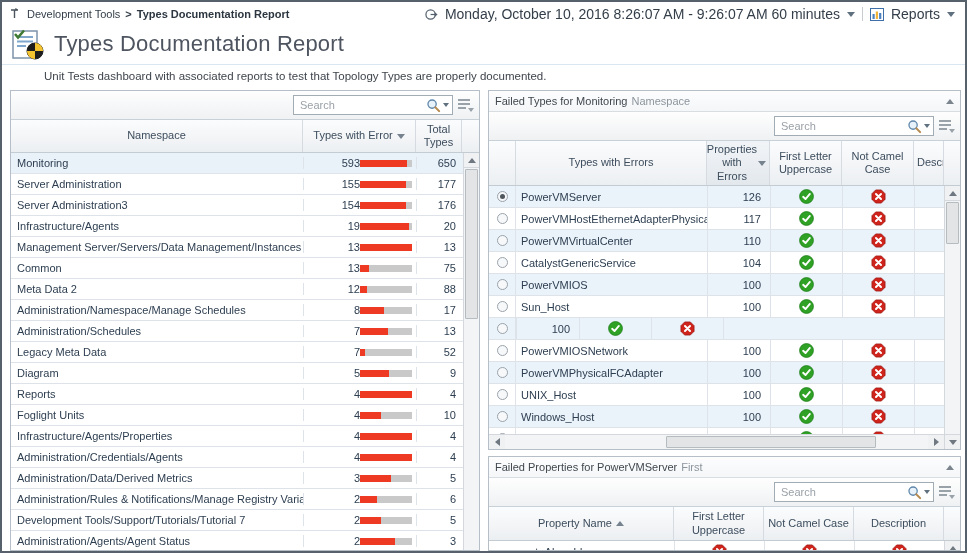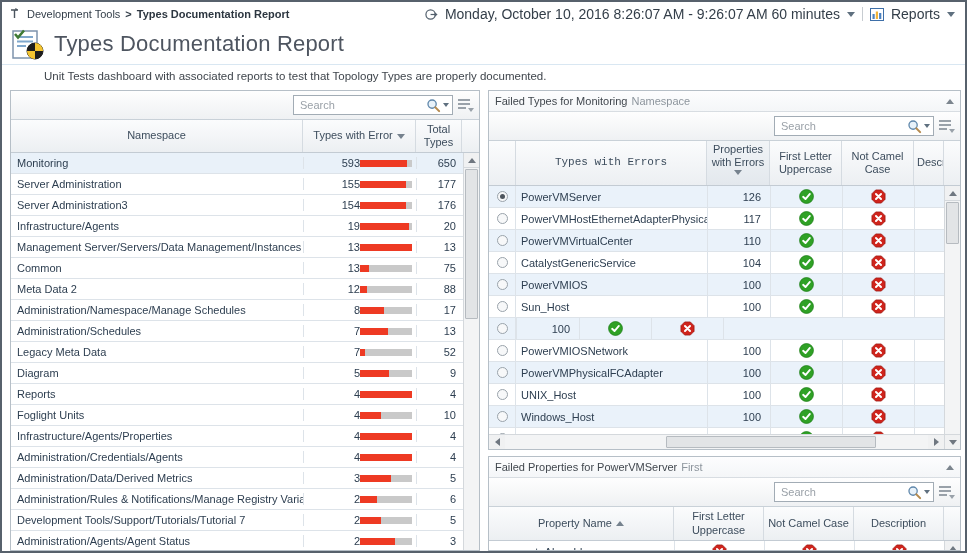--- a/index.html
+++ b/index.html
@@ -58,21 +58,21 @@
 
   .thead { display:flex; flex:0 0 auto; background:linear-gradient(#fbfcfd,#eceff2);
     border-bottom:1px solid #c3cbd3; color:#3d4d5d; font-size:11px; }
   .thead .hc { display:flex; align-items:center; justify-content:center; text-align:center;
     border-right:1px solid #d5dbe1; padding:2px 3px; line-height:1.2; }
   .thead .hc:last-child { border-right:none; }
   .sortdown { width:0; height:0; border-left:4px solid transparent; border-right:4px solid transparent;
     border-top:5px solid #76828e; display:inline-block; margin-left:4px; }
   .sortup { width:0; height:0; border-left:4px solid transparent; border-right:4px solid transparent;
     border-bottom:5px solid #76828e; display:inline-block; margin-left:4px; }
-  .hc.sorted { background:linear-gradient(#f1f4f7,#e3e8ed); flex-direction:column; justify-content:flex-start; gap:1px; }
+  .hc.sorted { background:linear-gradient(#f1f4f7,#e3e8ed); flex-direction:row; justify-content:flex-end; gap:1px; }
 
   .rows { flex:1 1 auto; overflow:hidden; position:relative; }
   .trow { display:flex; align-items:center; border-bottom:1px solid #dde3e9; background:#fff;
     font-size:11px; color:#2d3e50; }
   .ns-row { height:21px; }
   .ns-row.sel { background:#e9f1f9; }
   .ns-row .name { flex:1; padding-left:6px; white-space:nowrap; overflow:hidden; }
   .ns-row .errcell { width:113px; flex:0 0 auto; display:flex; align-items:center; justify-content:flex-end;
     border-left:1px solid #dde3e9; padding-right:4px; }
   .ns-row .num { margin-right:0; }
@@ -465,21 +465,21 @@
           </div>
           <div class="customizer">
             <i></i>
               <i></i>
               <i></i>
               <span class="cc"></span>
           </div>
         </div>
         <div class="thead" style="height:45px;">
           <div class="hc" style="width:27px; padding:0;"></div>
-          <div class="hc" style="flex:1;font-family:Liberation Mono, monospace;">
+          <div class="hc" style="flex:1;">
             <span>Types with Errors</span>
           </div>
           <div class="hc sorted" style="width:63px;">
             <span>Properties with Errors</span>
               <span class="sortdown" style="margin-left:0;"></span>
           </div>
           <div class="hc" style="width:72px;">
             <span>First Letter Uppercase</span>
           </div>
           <div class="hc" style="width:72px;">

